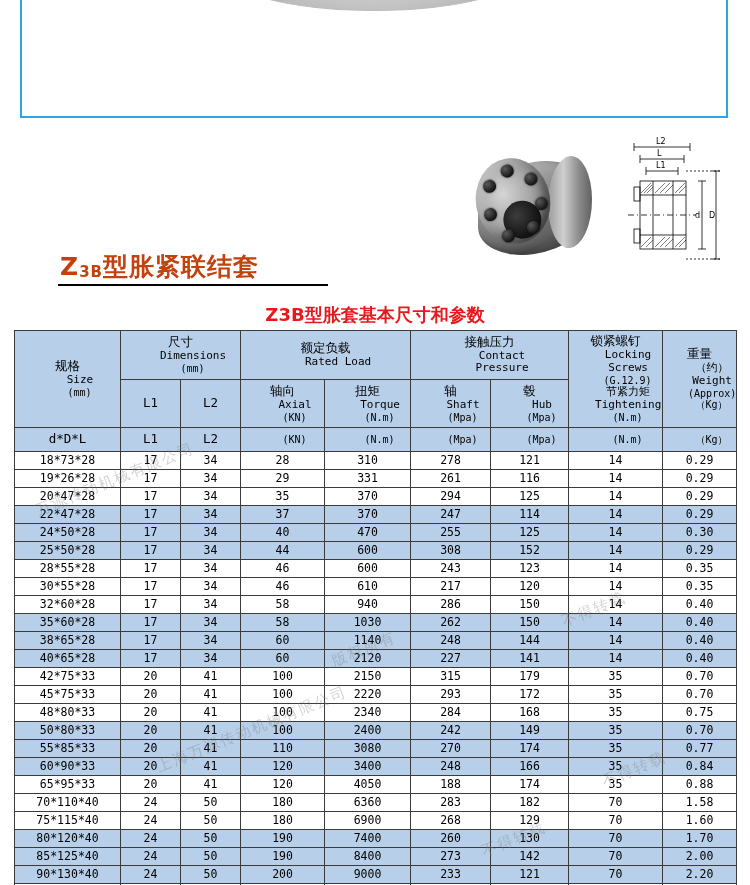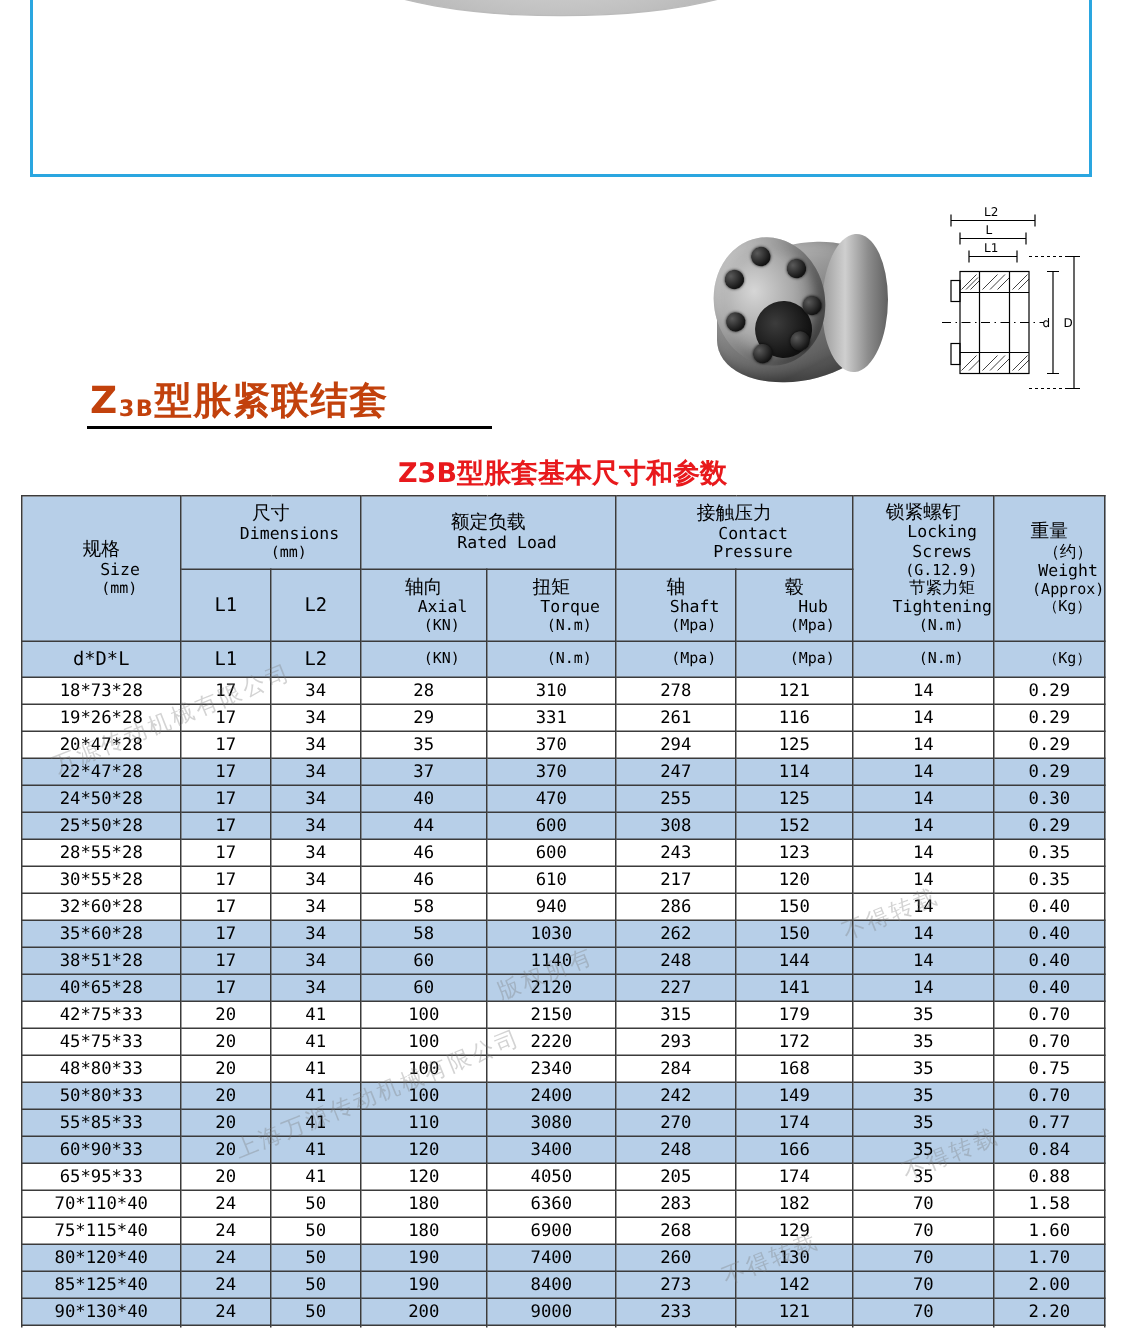--- a/index.html
+++ b/index.html
@@ -438,21 +438,21 @@
         <td>17</td>
         <td>34</td>
         <td>58</td>
         <td>1030</td>
         <td>262</td>
         <td>150</td>
         <td>14</td>
         <td>0.40</td>
       </tr>
       <tr class="shade">
-        <td>38*51*28</td>
+        <td>38*65*28</td>
         <td>17</td>
         <td>34</td>
         <td>60</td>
         <td>1140</td>
         <td>248</td>
         <td>144</td>
         <td>14</td>
         <td>0.40</td>
       </tr>
       <tr class="shade">
@@ -531,21 +531,21 @@
         <td>166</td>
         <td>35</td>
         <td>0.84</td>
       </tr>
       <tr>
         <td>65*95*33</td>
         <td>20</td>
         <td>41</td>
         <td>120</td>
         <td>4050</td>
-        <td>205</td>
+        <td>188</td>
         <td>174</td>
         <td>35</td>
         <td>0.88</td>
       </tr>
       <tr>
         <td>70*110*40</td>
         <td>24</td>
         <td>50</td>
         <td>180</td>
         <td>6360</td>

